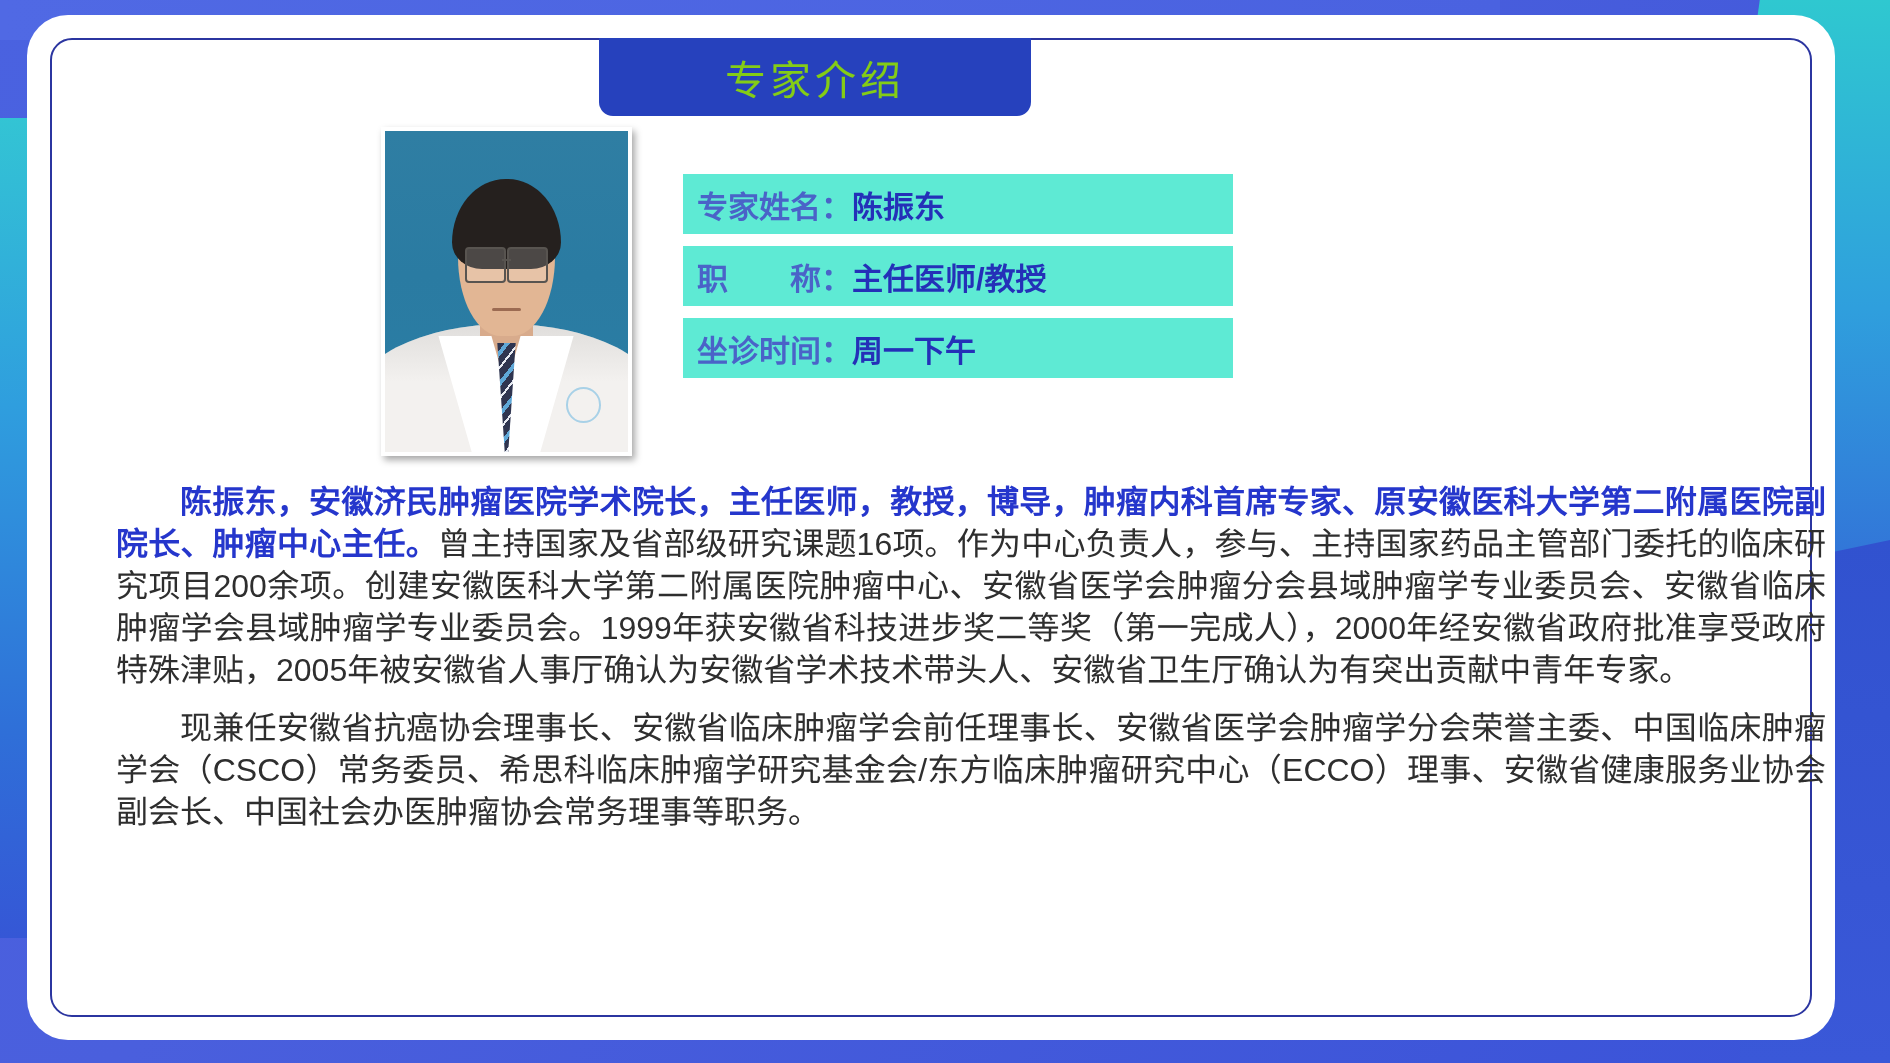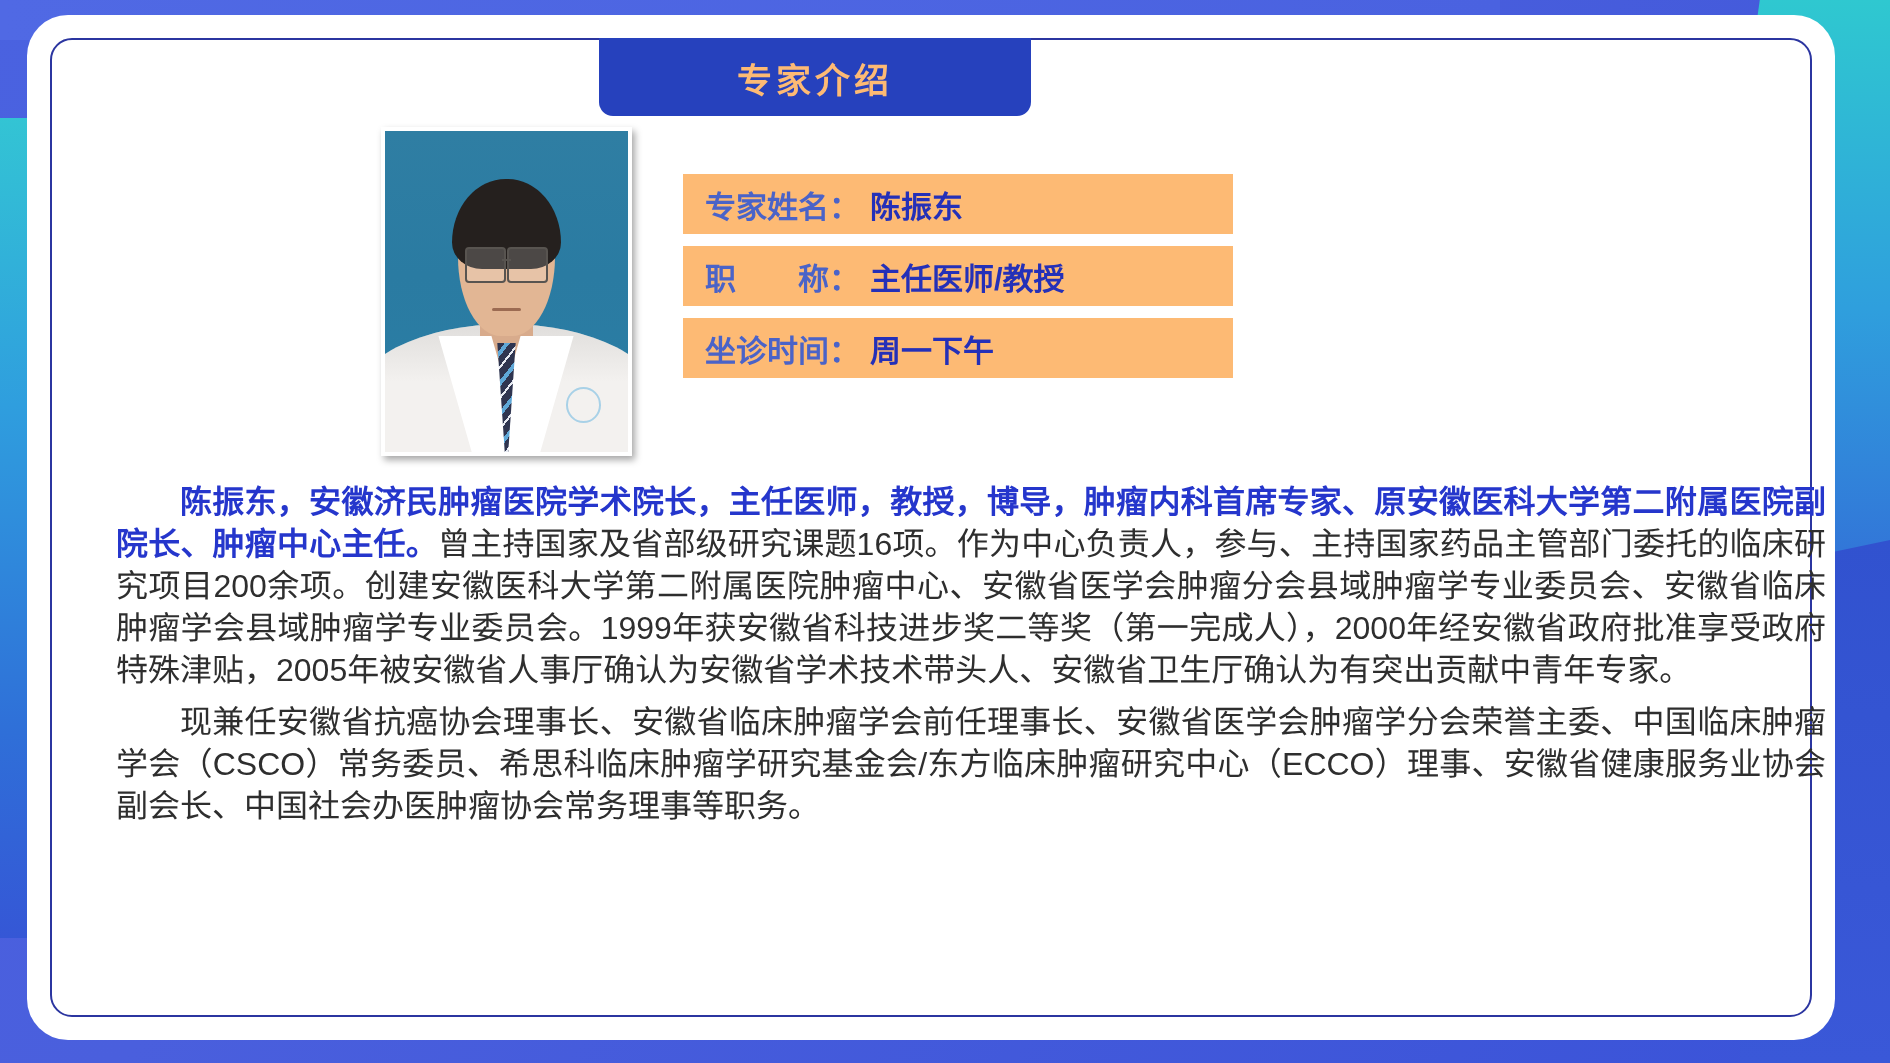--- a/index.html
+++ b/index.html
@@ -89,23 +89,23 @@
     width: 432px;
     height: 78px;
     background: #2641bd;
     border-bottom-left-radius: 14px;
     border-bottom-right-radius: 14px;
     display: flex;
     align-items: center;
     justify-content: center;
   }
   #header-title {
-    color: #fdba74;
-    font-size: 35px;
-    font-weight: bold;
+    color: #84cc16;
+    font-size: 41px;
+    font-weight: normal;
     letter-spacing: 4px;
   }
 
   
   #content {
     position: absolute;
     left: 0;
     top: 0;
     width: 100%;
     height: 100%;
@@ -204,58 +204,57 @@
 
   
   #info-table {
     position: absolute;
     left: 645px;
     top: 148px;
     width: 550px;
   }
   .info-row {
     height: 60px;
-    background: #fdba74;
+    background: #5eead4;
     display: flex;
     align-items: center;
     margin-bottom: 12px;
-    padding-left: 22px;
+    padding-left: 14px;
     box-sizing: border-box;
   }
   .info-label {
     color: #4a63c8;
     font-size: 31px;
     font-weight: bold;
     white-space: pre;
   }
   .info-value {
     color: #2430b8;
     font-size: 31px;
     font-weight: bold;
-    margin-left: 10px;
     text-align: center;
   }
 
   
   #bio {
     position: absolute;
     left: 78px;
     top: 455px;
     width: 1710px;
     font-size: 32px;
     line-height: 42px;
     color: #2e2e2e;
     text-align: justify;
     text-justify: inter-ideograph;
   }
   #bio p {
     margin: 0;
     text-indent: 2em;
   }
-  #bio p + p { margin-top: 10px; }
+  #bio p + p { margin-top: 16px; }
   .bio-bold {
     color: #2536cc;
     font-weight: bold;
   }
 </style>
 </head>
 <body>
 
 <div id="bg-layer">
   <div class="bg-shape" id="bg-top-strip"></div>

